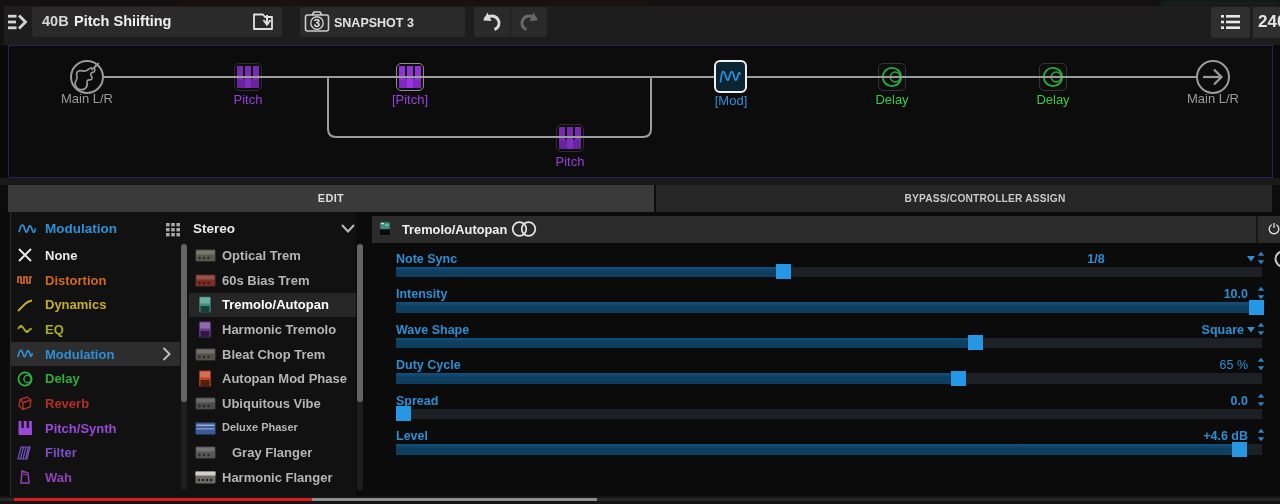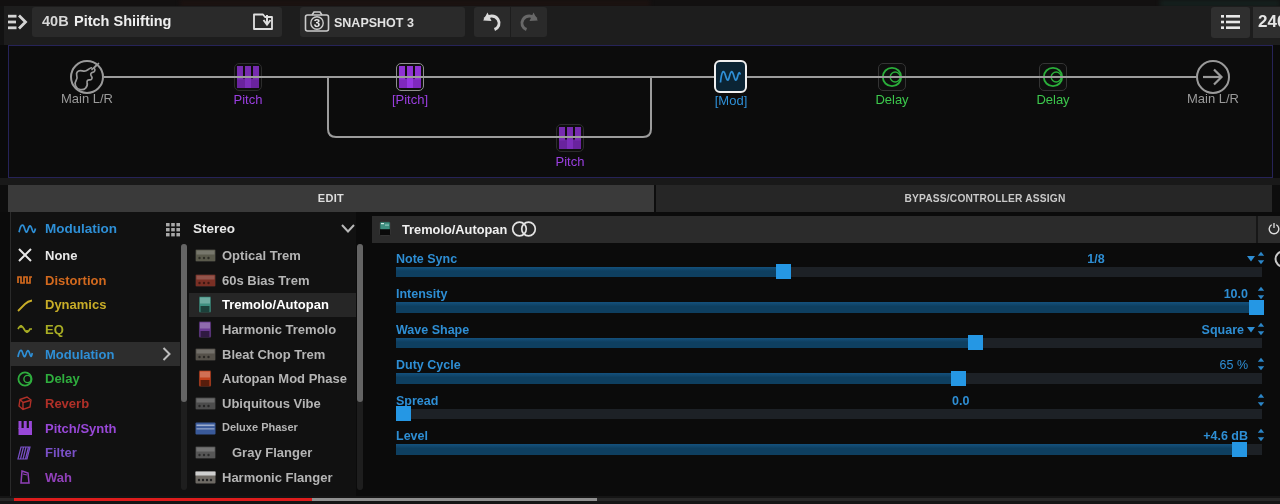--- a/index.html
+++ b/index.html
@@ -373,21 +373,21 @@
     <div class="abs" style="left:396px;top:358.0px;font-size:12.5px;font-weight:bold;color:#2e8ed4">Duty Cycle</div>
     <div class="abs" style="left:952px;top:358.0px;width:296px;text-align:right;font-size:12.5px;font-weight:normal;color:#2e8ed4">65 %</div>
     <svg class="abs" style="left:1257px;top:357.0px" width="8" height="14" viewBox="0 0 8 14">
       <path d="M0.8 4.8 L7.2 4.8 L4 0.8 Z" fill="#2b86c8"></path>
       <path d="M0.8 9.2 L7.2 9.2 L4 13.2 Z" fill="#2b86c8"></path>
     </svg>
     <div class="abs" style="left:396px;top:373.0px;width:866px;height:10.5px;background:#1d2126"></div>
     <div class="abs" style="left:396px;top:373.0px;width:555px;height:10.5px;background:linear-gradient(#14517d,#0e3f60 40%)"></div>
     <div class="abs" style="left:951px;top:370.8px;width:15px;height:15px;background:#2597e4"></div>
     <div class="abs" style="left:396px;top:393.5px;font-size:12.5px;font-weight:bold;color:#2e8ed4">Spread</div>
-    <div class="abs" style="left:952px;top:393.5px;width:296px;font-size:12.5px;font-weight:bold;color:#2e8ed4">0.0</div>
+    <div class="abs" style="left:952px;top:393.5px;width:296px;text-align:right;font-size:12.5px;font-weight:bold;color:#2e8ed4">0.0</div>
     <svg class="abs" style="left:1257px;top:392.5px" width="8" height="14" viewBox="0 0 8 14">
       <path d="M0.8 4.8 L7.2 4.8 L4 0.8 Z" fill="#2b86c8"></path>
       <path d="M0.8 9.2 L7.2 9.2 L4 13.2 Z" fill="#2b86c8"></path>
     </svg>
     <div class="abs" style="left:396px;top:408.5px;width:866px;height:10.5px;background:#1d2126"></div>
     <div class="abs" style="left:396px;top:406.3px;width:15px;height:15px;background:#2597e4"></div>
     <div class="abs" style="left:396px;top:429.0px;font-size:12.5px;font-weight:bold;color:#2e8ed4">Level</div>
     <div class="abs" style="left:952px;top:429.0px;width:296px;text-align:right;font-size:12.5px;font-weight:bold;color:#2e8ed4">+4.6 dB</div>
     <svg class="abs" style="left:1257px;top:428.0px" width="8" height="14" viewBox="0 0 8 14">
       <path d="M0.8 4.8 L7.2 4.8 L4 0.8 Z" fill="#2b86c8"></path>

